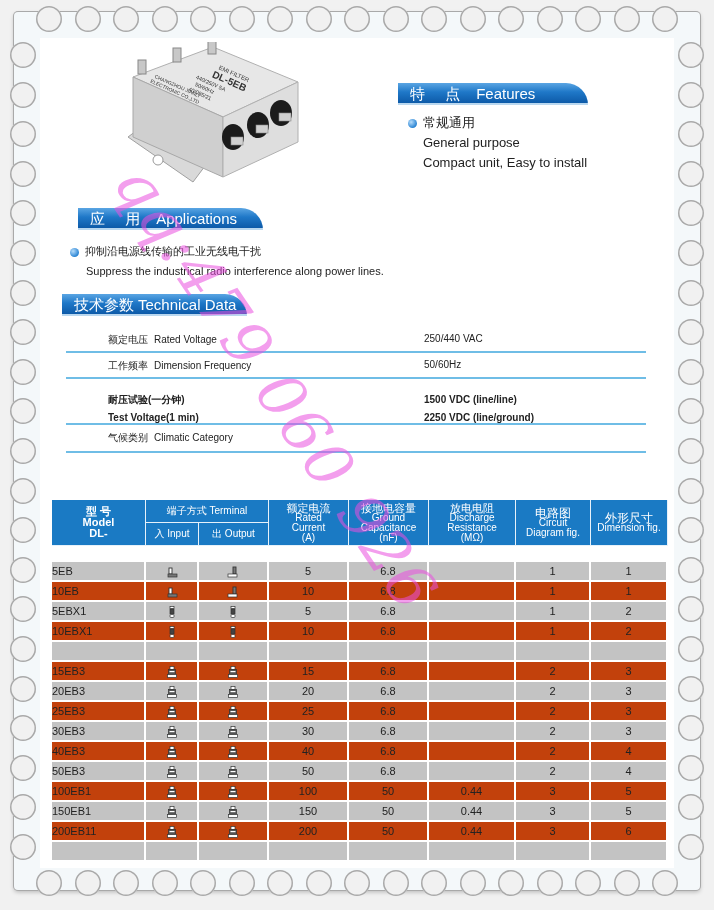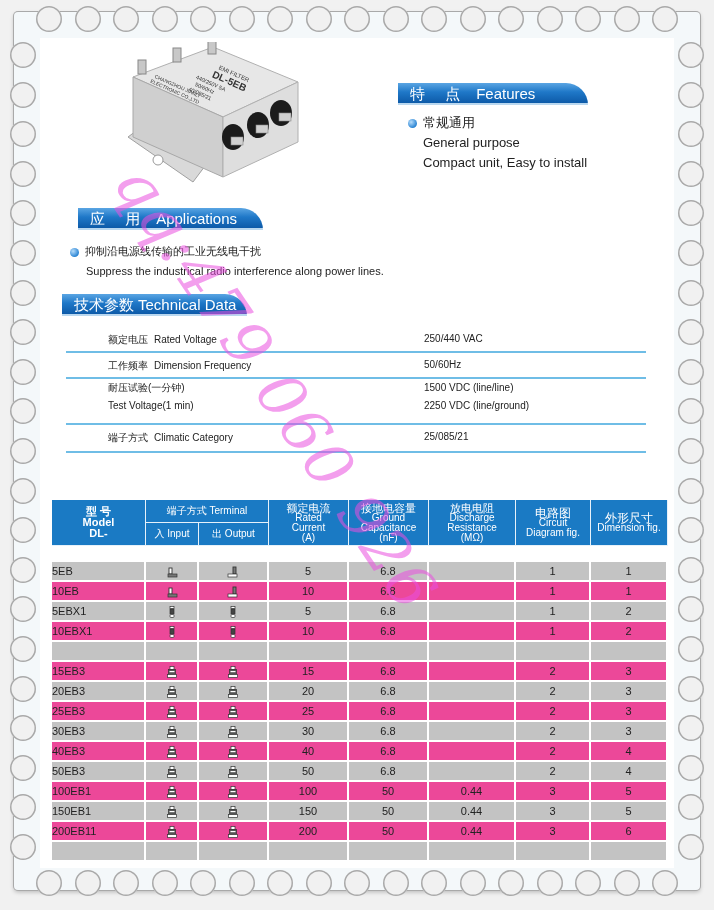--- a/index.html
+++ b/index.html
@@ -79,21 +79,21 @@
     border-bottom: 2px solid #6fbde6;
     font-size: 10px;
     display: flex;
   }
   .tech-row .label { width: 358px; padding-left: 42px; box-sizing: border-box; }
   .tech-row .value { flex: 1; }
   .tech-row .label span.cn { margin-right: 6px; }
   .tech-row.single { height: 24px; }
   .tech-row.single .label, .tech-row.single .value { padding-top: 6px; }
   .tech-row.double { height: 44px; }
-  .tech-row.double .label, .tech-row.double .value { padding-top: 0; line-height: 18px; }
+  .tech-row.double .label, .tech-row.double .value { padding-top: 12px; line-height: 18px; font-weight: bold; }
   .tech-row.last { height: 26px; }
 
   
   table.prod {
     position: absolute; left: 52px; top: 500px; width: 616px;
     border-collapse: separate; border-spacing: 0;
     font-size: 11px;
   }
   table.prod th {
     background: #1a7ac4; color: #fff; font-weight: normal;
@@ -104,21 +104,21 @@
   table.prod th.model { font-size: 11px; line-height: 11px; font-weight: bold; }
   table.prod th.sub { height: 22px; font-size: 10px; }
   table.prod th .cnh { font-size: 11px; }
   table.prod td {
     height: 18px; text-align: center; padding: 0;
     border-right: 2px solid #fff; border-bottom: 2px solid #fff;
     color: #222;
   }
   table.prod td.model { text-align: left; }
   table.prod tr.gray td { background: #c3c3c3; }
-  table.prod tr.white td { background: #ec4899; }
+  table.prod tr.white td { background: #c2410c; }
   table.prod tr.spacer td { height: 16px; background: #fff; border: none; }
 
   .term {
     display: inline-block; width: 12px; height: 12px; vertical-align: middle;
   }
 
   
   .watermark {
     position: absolute; left: 160px; top: 150px; width: 500px;
     pointer-events: none; opacity: 0.55;
@@ -290,22 +290,21 @@
     <div class="label">
         <div>耐压试验(一分钟)</div>
         <div>Test Voltage(1 min)</div>
       </div>
     <div class="value">
         <div>1500 VDC (line/line)</div>
         <div>2250 VDC (line/ground)</div>
       </div>
   </div>
   <div class="tech-row single last">
-    <div class="label"><span class="cn">端子方式</span><span>Climatic Category</span></div>
-    <div class="value">25/085/21</div>
+    <div class="label"><span class="cn">气候类别</span><span>Climatic Category</span></div>
   </div>
 </div>
 
 <table class="prod">
   <colgroup>
     <col style="width:94px">
       <col style="width:53px">
       <col style="width:70px">
       <col style="width:80px">
     <col style="width:80px">

